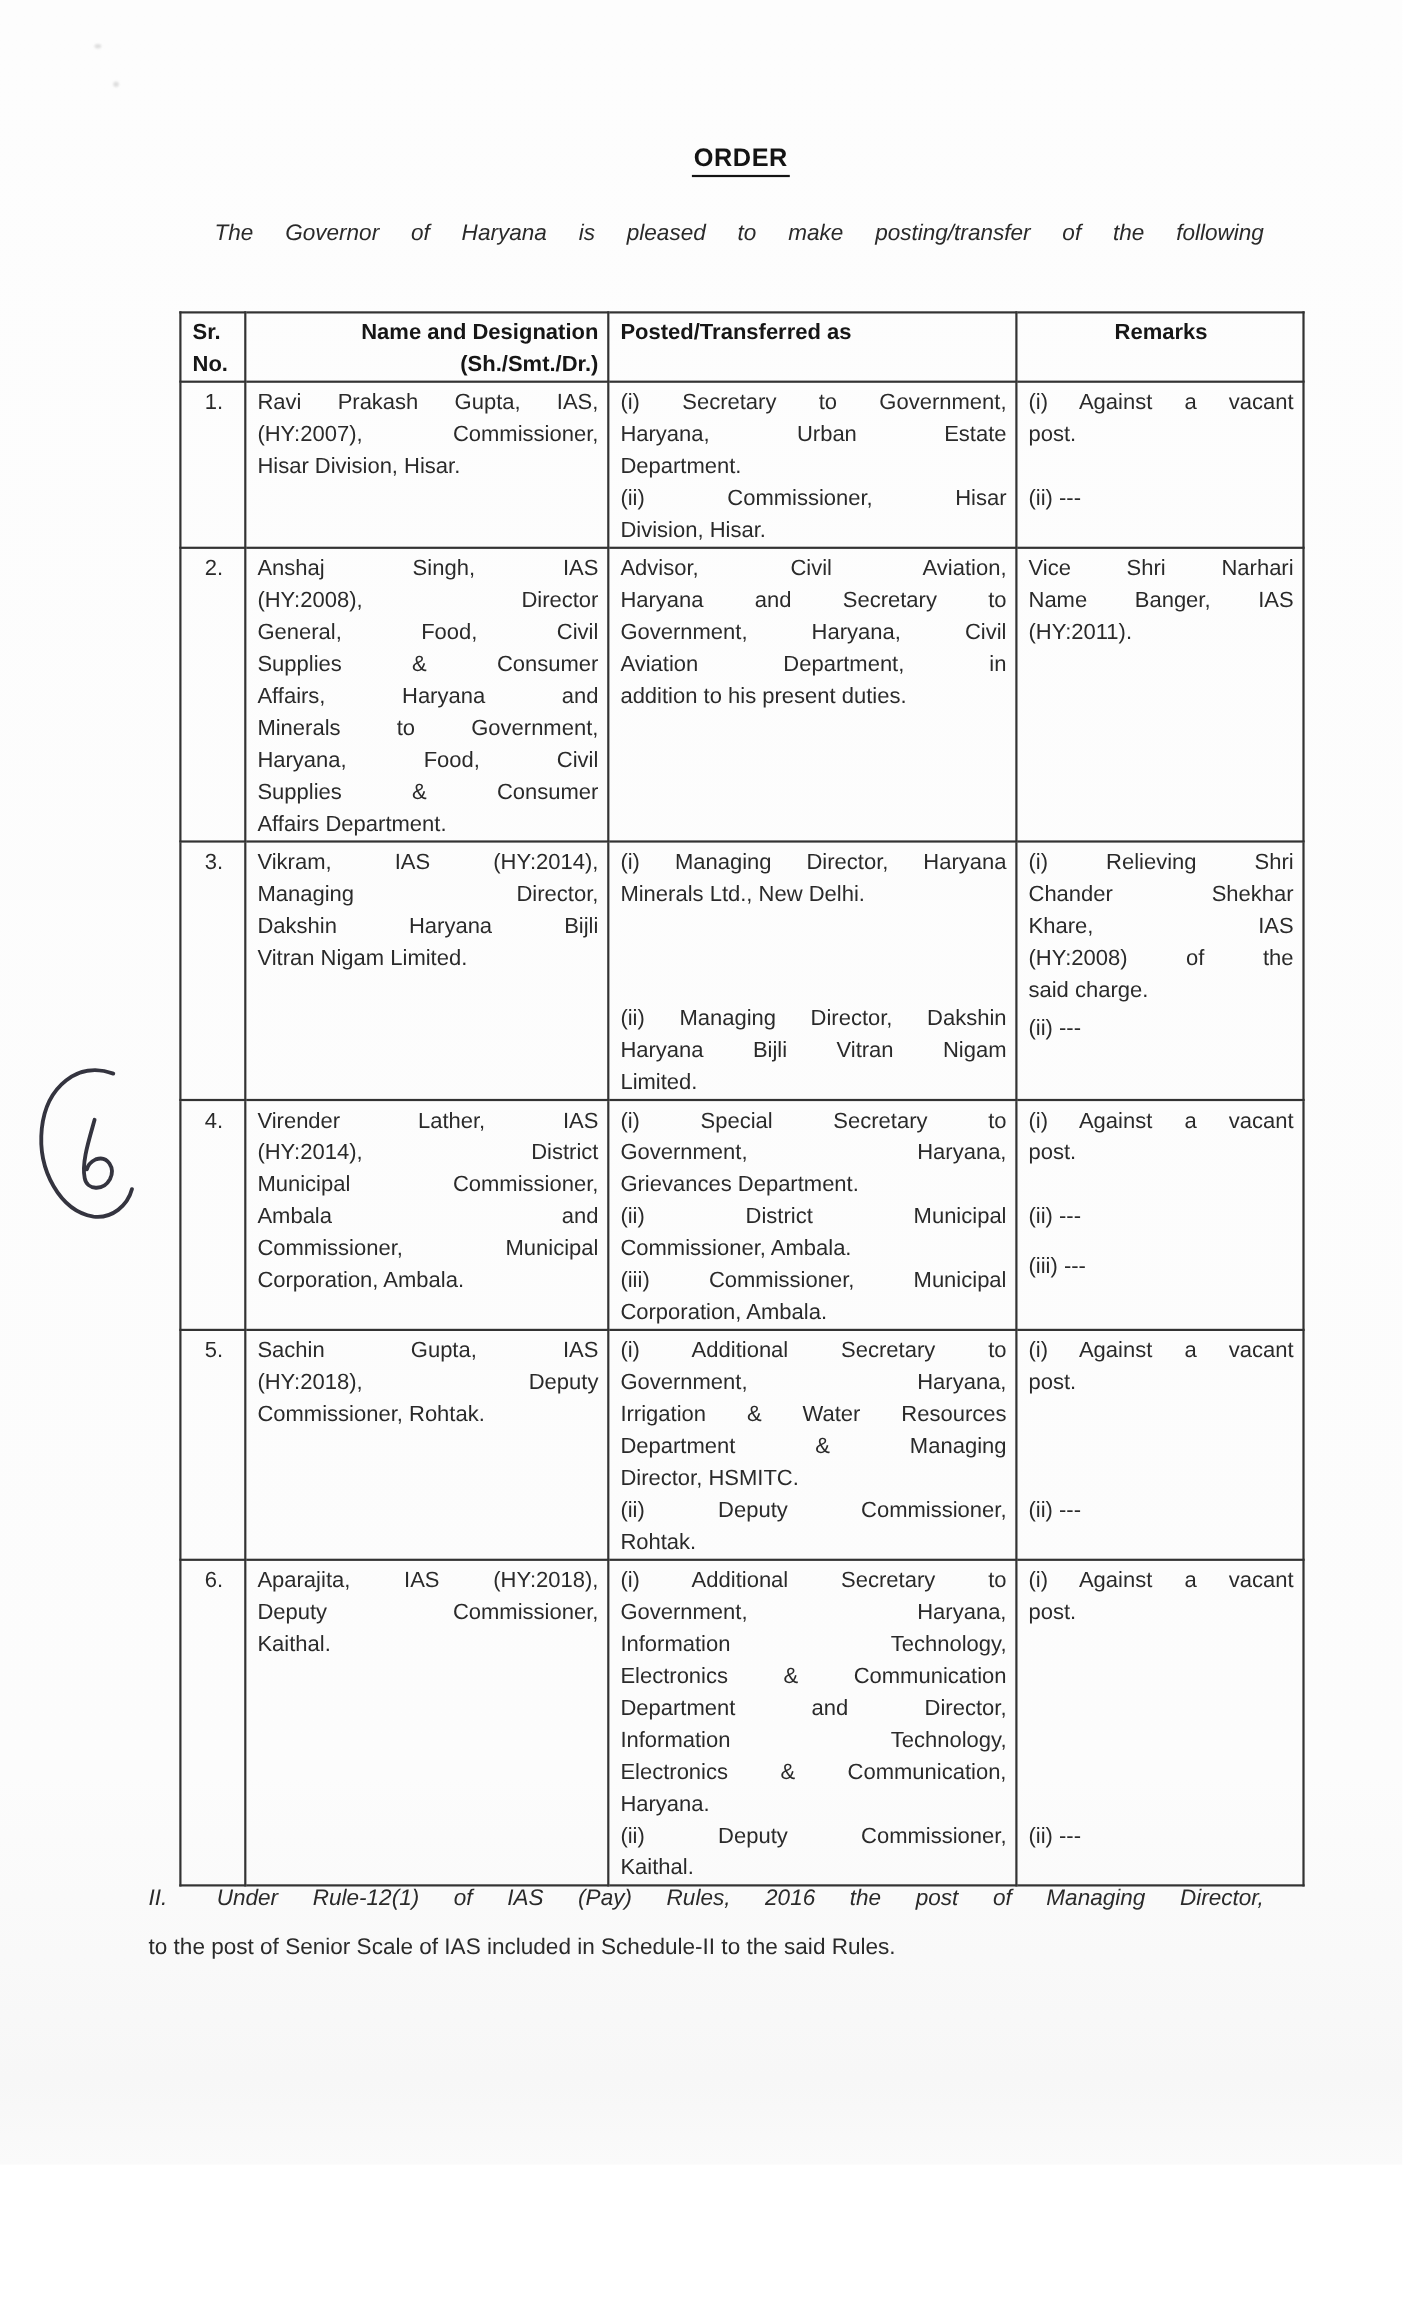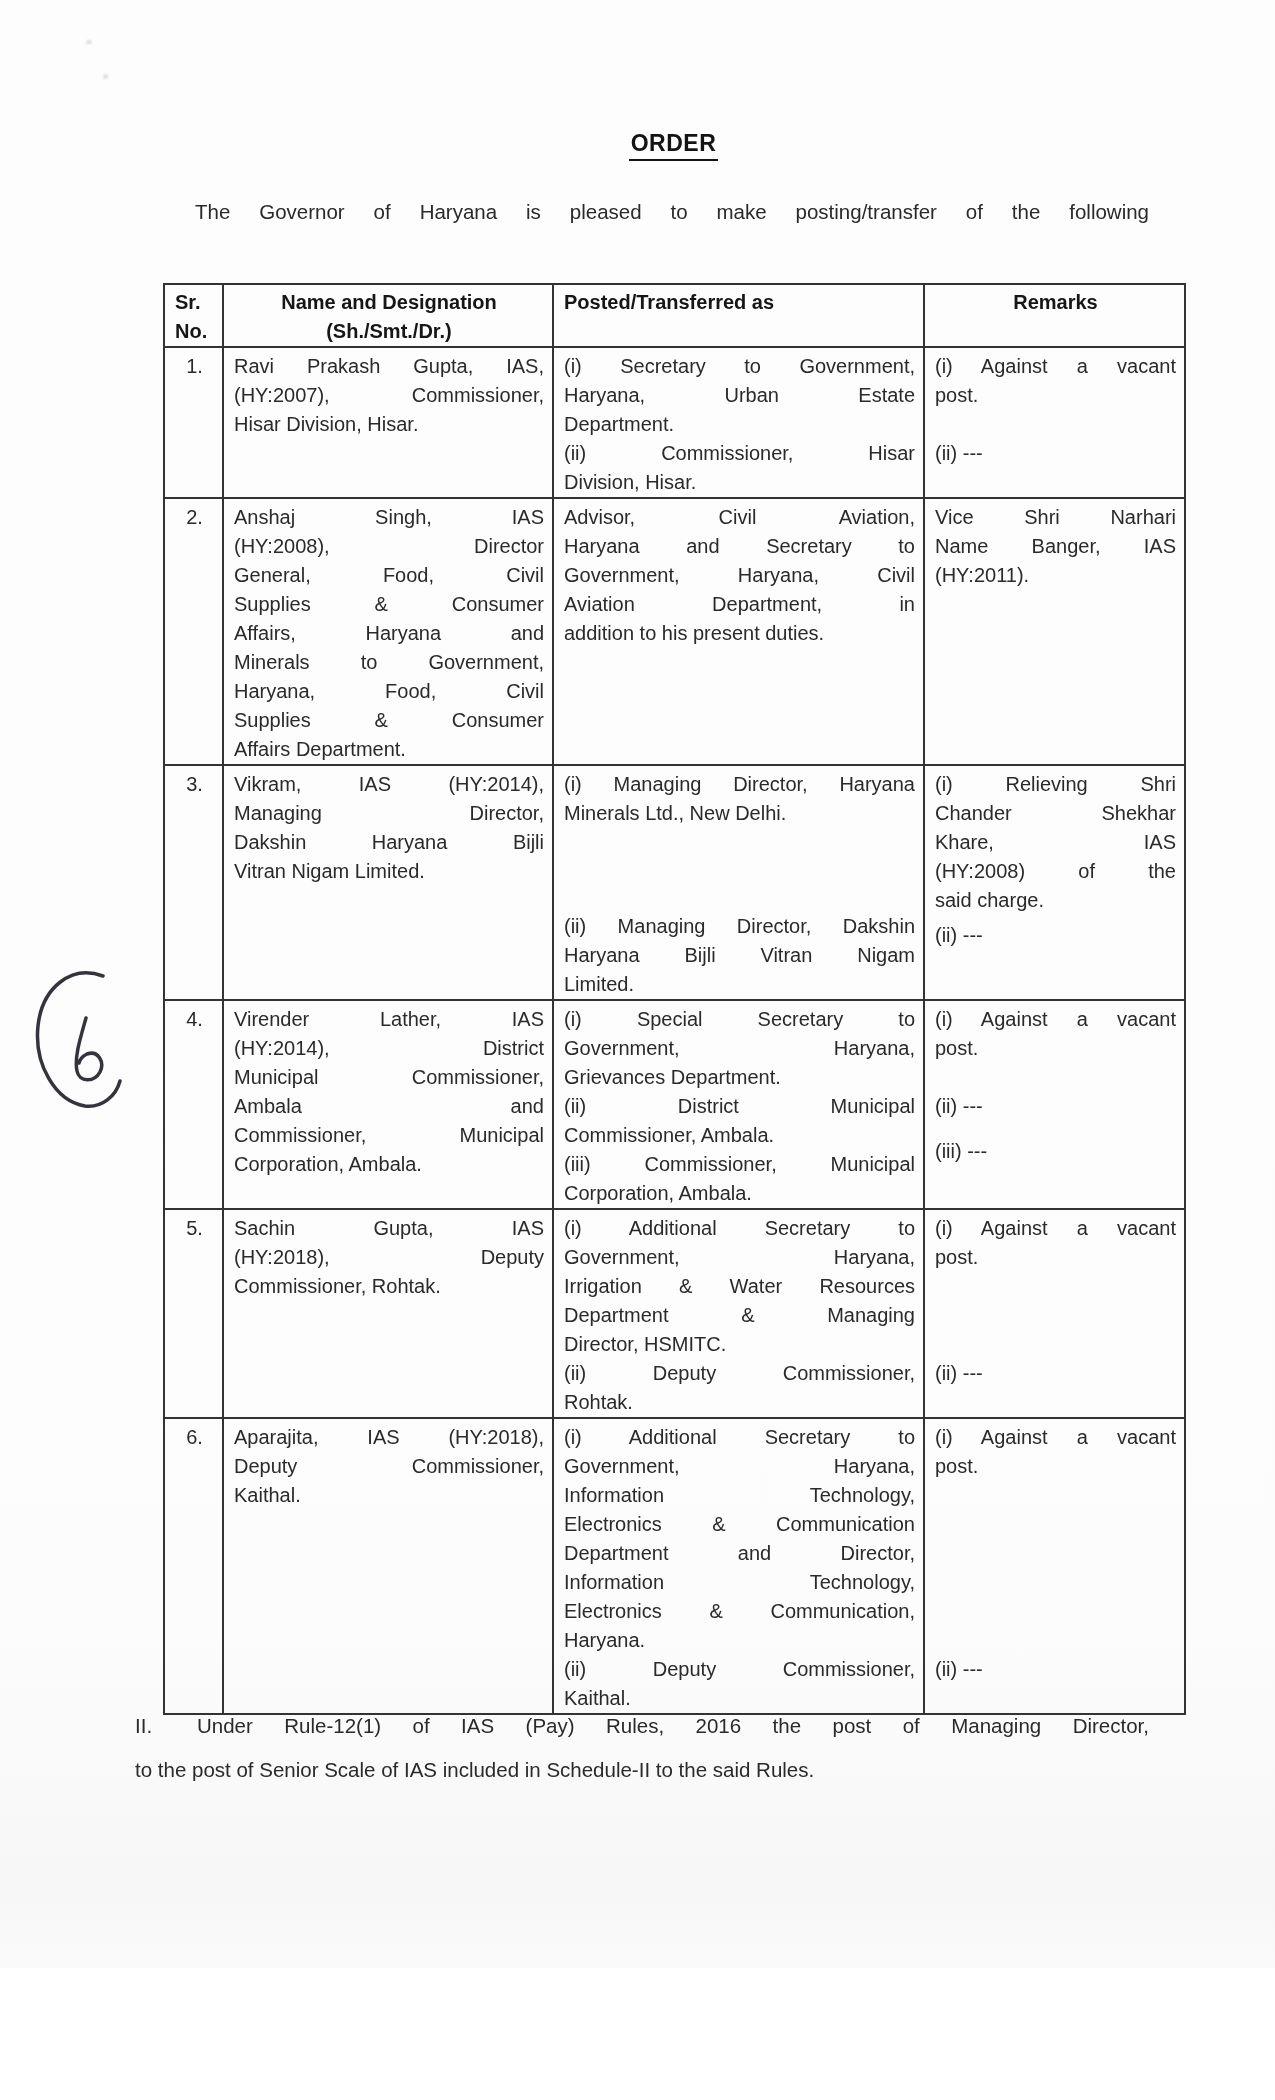--- a/index.html
+++ b/index.html
@@ -21,21 +21,21 @@
     font-size:23px;font-weight:700;color:#141414;
     letter-spacing:0.5px;
     border-bottom:2.5px solid #141414;
     padding:0 2px 2px 2px;
   }
   .intro{
     position:absolute;left:135px;top:190px;width:1014px;
     font-size:20.5px;line-height:43px;color:#2a2a2a;
   }
   .bline{white-space:normal;}
-  .bline.jl{text-align:justify;text-align-last:justify;}
+  .bline.jl{text-align:justify;text-align-last:justify;font-style:italic;}
   .bline .num{display:inline-block;width:62px;}
   .indent{text-indent:60px;}
   table.order{
     position:absolute;left:163px;top:283px;width:1021px;
     border-collapse:collapse;table-layout:fixed;
     background:transparent;
   }
   table.order,table.order th,table.order td{border:2px solid #333333;}
   table.order{border-width:2.5px;}
   table.order th{
@@ -89,21 +89,21 @@
         <col style="width:330px">
         <col style="width:371px">
         <col style="width:261px">
     </colgroup>
     <thead>
         <tr>
           <th style="text-align: left;">
             <div>Sr.</div>
             <div>No.</div>
           </th>
-          <th style="text-align: center;">
+          <th style="text-align: right;">
             <div>Name and Designation</div>
             <div>(Sh./Smt./Dr.)</div>
           </th>
           <th style="text-align: left;">
             <div>Posted/Transferred as</div>
           </th>
           <th style="text-align: center;">
             <div>Remarks</div>
           </th>
         </tr>

